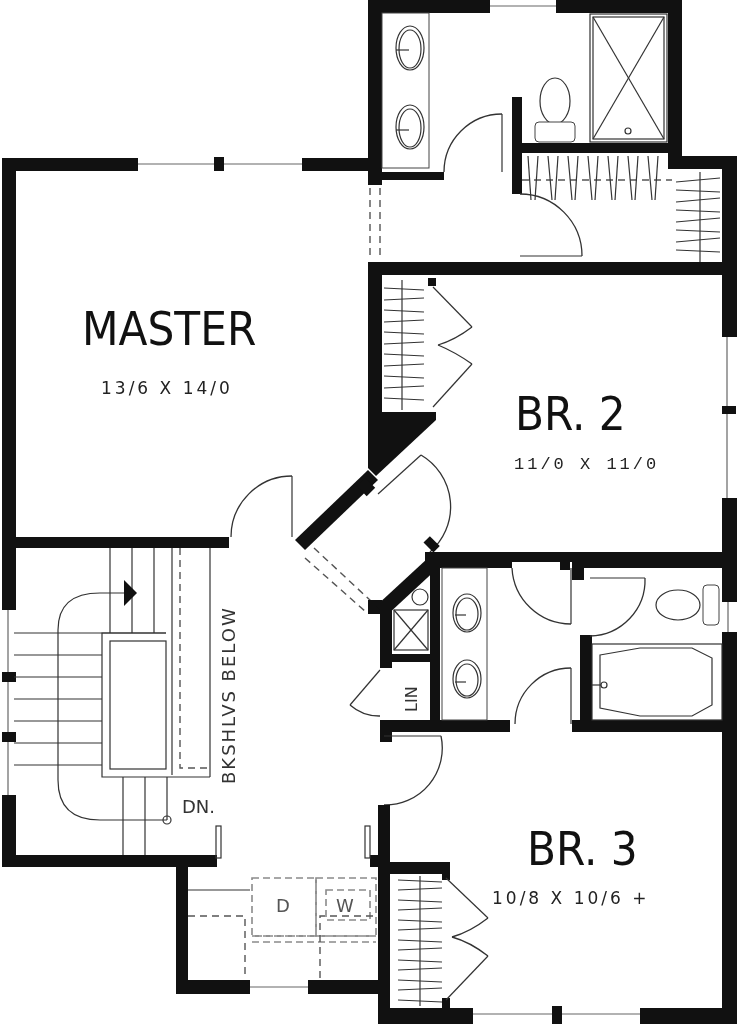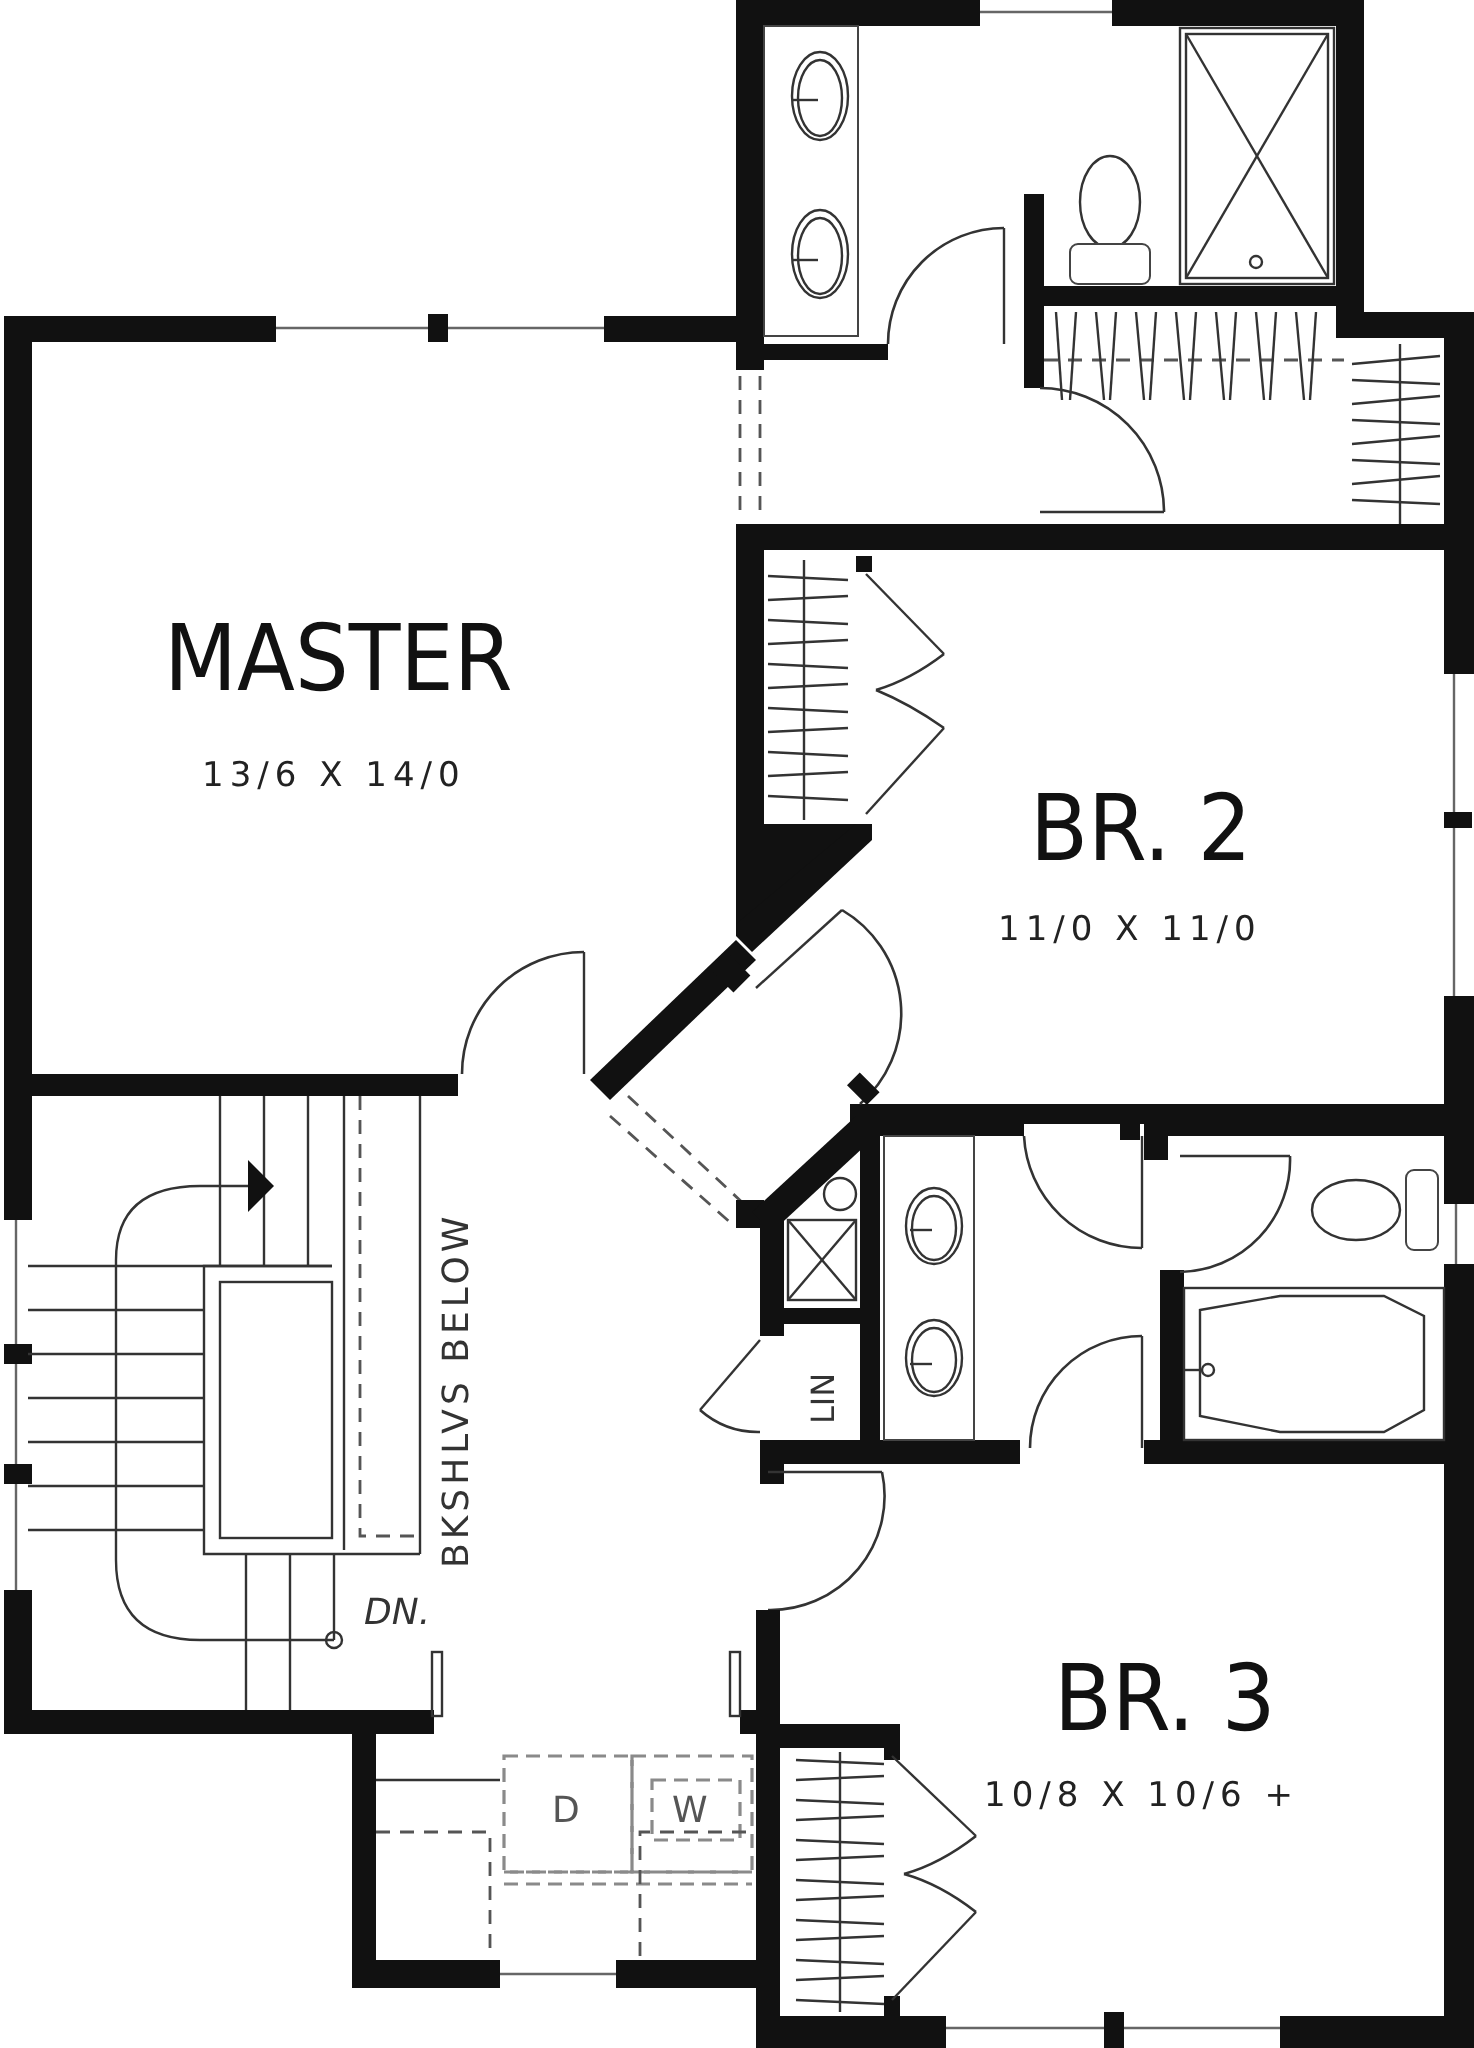--- a/index.html
+++ b/index.html
@@ -312,22 +312,22 @@
     <line class="thin" x1="446" y1="1000" x2="488" y2="956"></line>
     <path class="arc" d="M 488 918 Q 470 932 452 937"></path>
     <path class="arc" d="M 488 956 Q 470 942 452 937"></path>
   </g>
 </svg>
 
 <div class="label room-name" style="left:82px; top:302px;">MASTER</div>
 <div class="label room-dim" style="left:101px; top:378px;">13/6 X 14/0</div>
 
 <div class="label room-name" style="left:515px; top:387px;">BR. 2</div>
-<div class="label room-dim" style="left:499px; top:455px;">11/0 X 11/0</div>
+<div class="label room-dim" style="left:514px; top:455px;font-family:Liberation Mono, monospace;">11/0 X 11/0</div>
 
 <div class="label room-name" style="left:527px; top:822px;">BR. 3</div>
 <div class="label room-dim" style="left:492px; top:888px;">10/8 X 10/6 +</div>
 
 <div class="label small-lbl vert" style="left:218px; top:784px; letter-spacing:2px;">BKSHLVS BELOW</div>
-<div class="label small-lbl" style="left:182px; top:796px;font-style:italic;">DN.</div>
+<div class="label small-lbl" style="left:182px; top:796px;">DN.</div>
 <div class="label small-lbl vert" style="left:402px; top:712px; font-size:16px;">LIN</div>
 <div class="label small-lbl" style="left:276px; top:895px; color:#555555;">D</div>
 <div class="label small-lbl" style="left:336px; top:895px; color:#555555;">W</div>
 
 </body></html>

